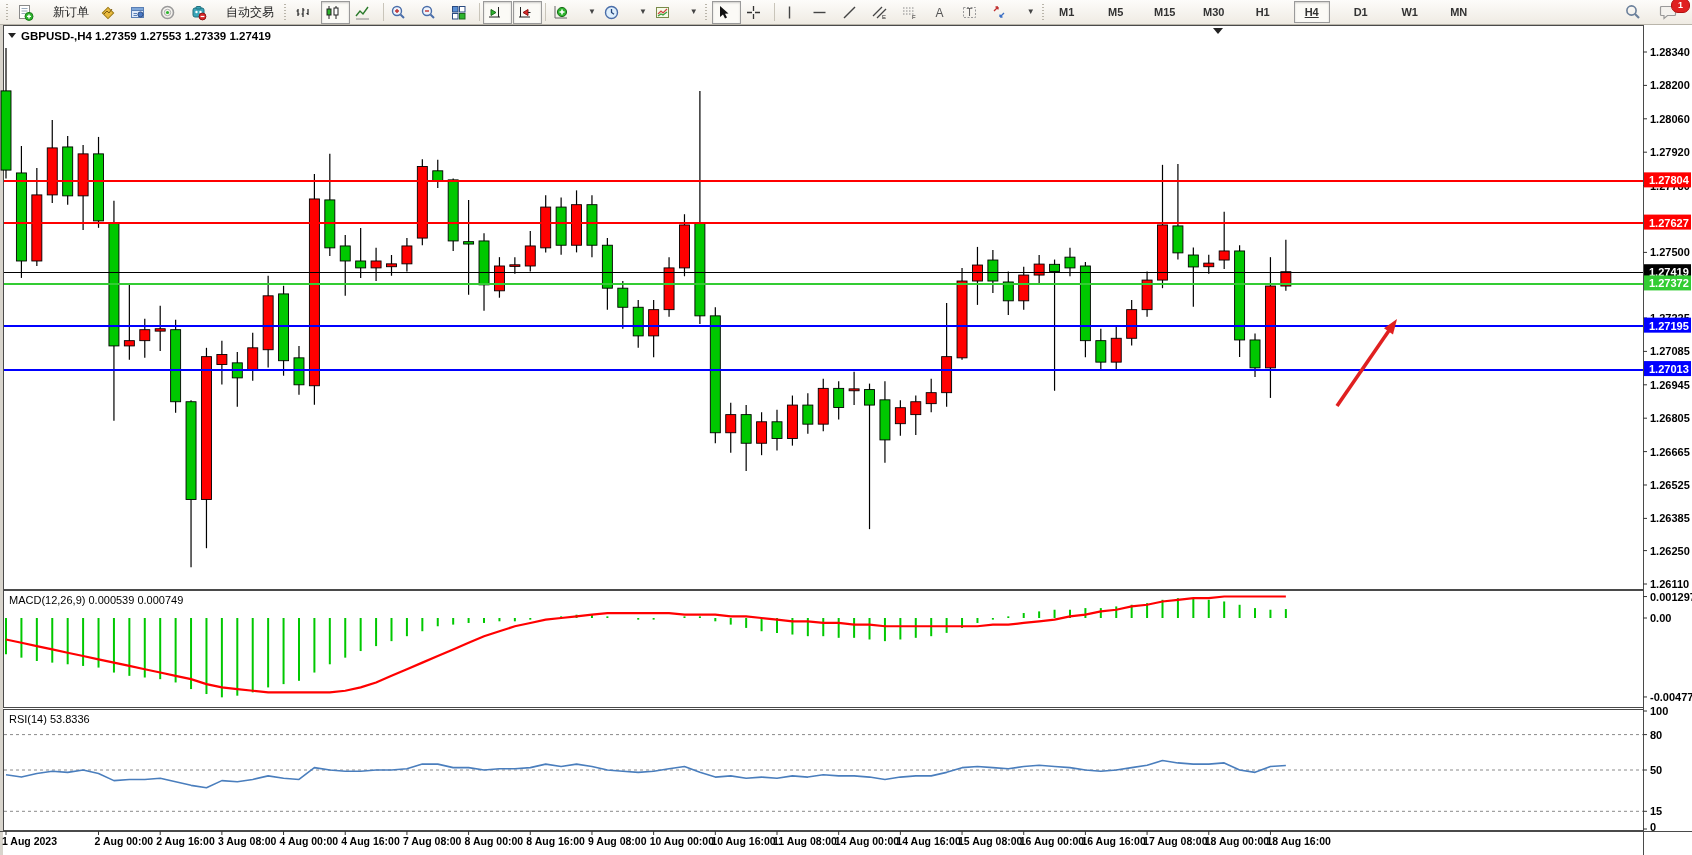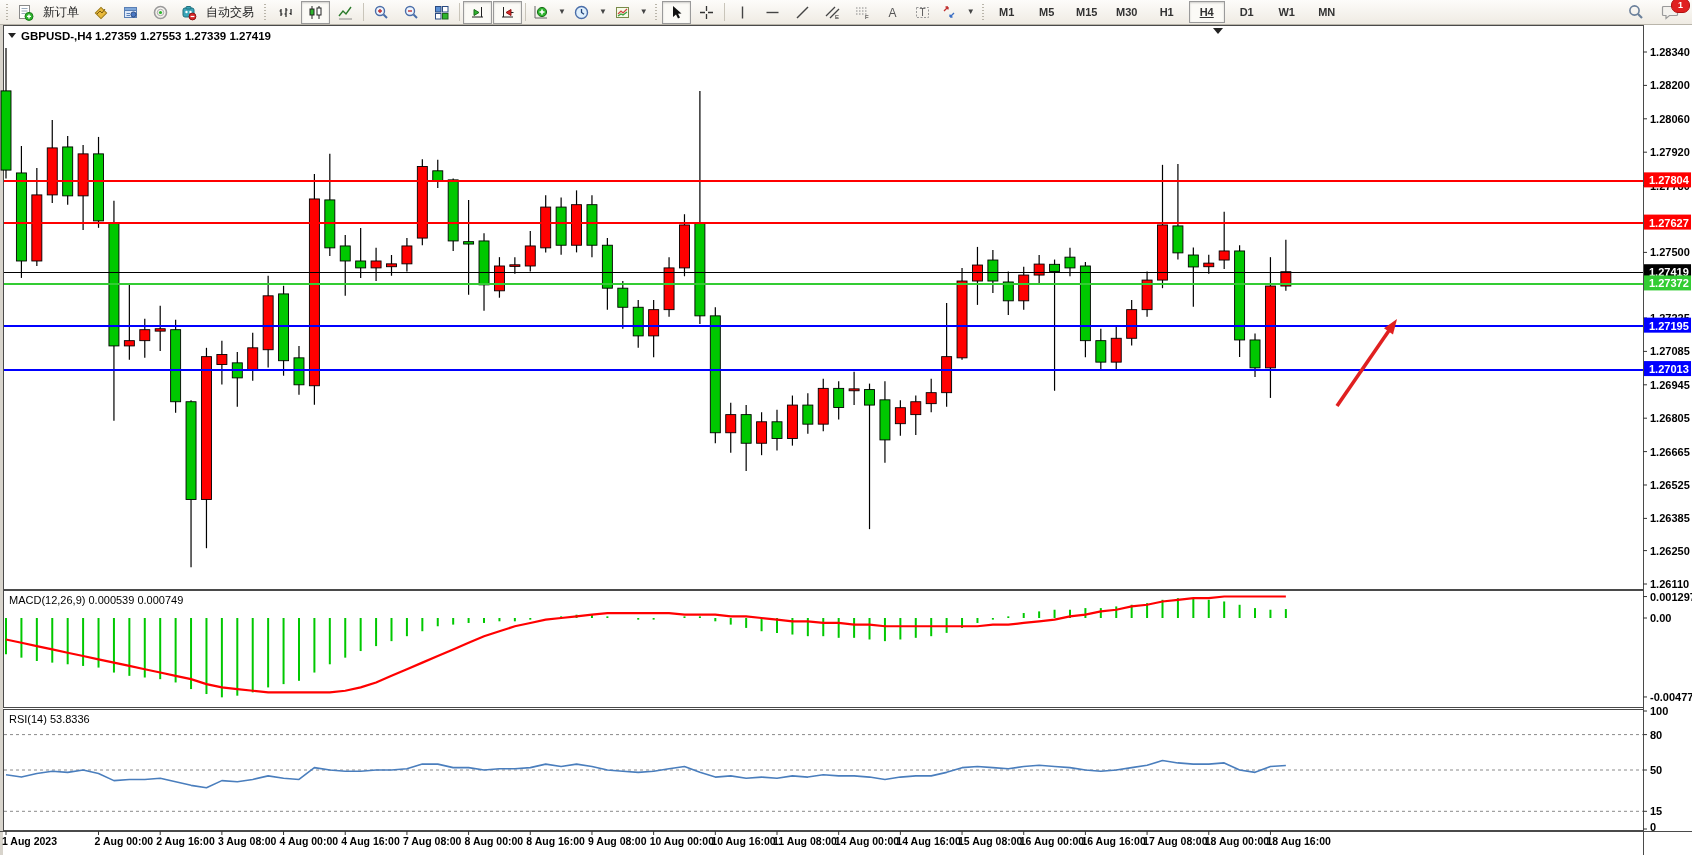--- a/index.html
+++ b/index.html
@@ -3,21 +3,21 @@
 <meta charset="utf-8">
 <style>
   html,body{margin:0;padding:0;width:1692px;height:855px;overflow:hidden;background:#fff;
     font-family:"Liberation Sans",sans-serif;-webkit-font-smoothing:antialiased;}
   .toolbar{height:25px;display:flex;align-items:center;gap:1px;padding:0 3px;
     background:linear-gradient(#fdfcfa,#efebe3);border-bottom:1px solid #b9b5aa;box-sizing:border-box;}
   .grip{width:5px;height:18px;margin:0 2px;
     background-image:repeating-linear-gradient(#b9b5aa 0 1px,transparent 1px 3px);
     background-size:2px 100%;background-repeat:no-repeat;background-position:1px 1px;}
   .sep{width:1px;height:18px;background:#c9c5ba;margin:0 2px;}
-  .tbtn{height:21px;min-width:23px;display:flex;align-items:center;justify-content:center;gap:9px;
+  .tbtn{height:21px;min-width:23px;display:flex;align-items:center;justify-content:flex-start;gap:19px;
     padding:0 2px;border:1px solid transparent;background:transparent;font-size:12px;color:#222;cursor:default;}
   .tbtn.withlabel{padding:0 5px 0 3px;}
   .tbtn.active{border:1px solid #9a9a9a;background:#fbfaf6;box-shadow:inset 0 1px 2px rgba(0,0,0,.18);}
   .tbtn svg{display:block;}
   .tf{height:20px;min-width:26px;padding:0 4px;display:flex;align-items:center;justify-content:center;
     font-size:11px;font-weight:700;color:#333;border:1px solid transparent;background:transparent;}
   .tf.active{border:1px solid #9a9a9a;background:#fbfaf6;box-shadow:inset 0 1px 2px rgba(0,0,0,.18);text-decoration:underline;}
   .rightgrp{margin-left:auto;display:flex;align-items:center;gap:6px;padding-right:4px;}
   .chat{position:relative;}
   .badge{position:absolute;top:-4px;right:-6px;min-width:13px;height:13px;border-radius:7px;background:#e02020;
@@ -280,21 +280,21 @@
         <svg width="17" height="17" viewBox="0 0 17 17">
           <path d="M3 7l4-4m0 0H4.5M7 3v2.5" stroke="#c03030" stroke-width="1.3" fill="none"></path>
           <path d="M13 9l-4 4m0 0h2.5M9 13v-2.5" stroke="#3a6ec4" stroke-width="1.3" fill="none"></path>
         </svg>
       </span>
     <span class="caret">▼</span>
   </div>
 
   <div class="grip"></div>
 
-  <div id="tf-group" style="display:flex;align-items:center;gap:4px;">
+  <div id="tf-group" style="display:flex;align-items:center;gap:13px;">
       <div class="tf">M1</div>
       <div class="tf">M5</div>
       <div class="tf">M15</div>
       <div class="tf">M30</div>
       <div class="tf">H1</div>
       <div class="tf active">H4</div>
       <div class="tf">D1</div>
       <div class="tf">W1</div>
       <div class="tf">MN</div>
     </div>

